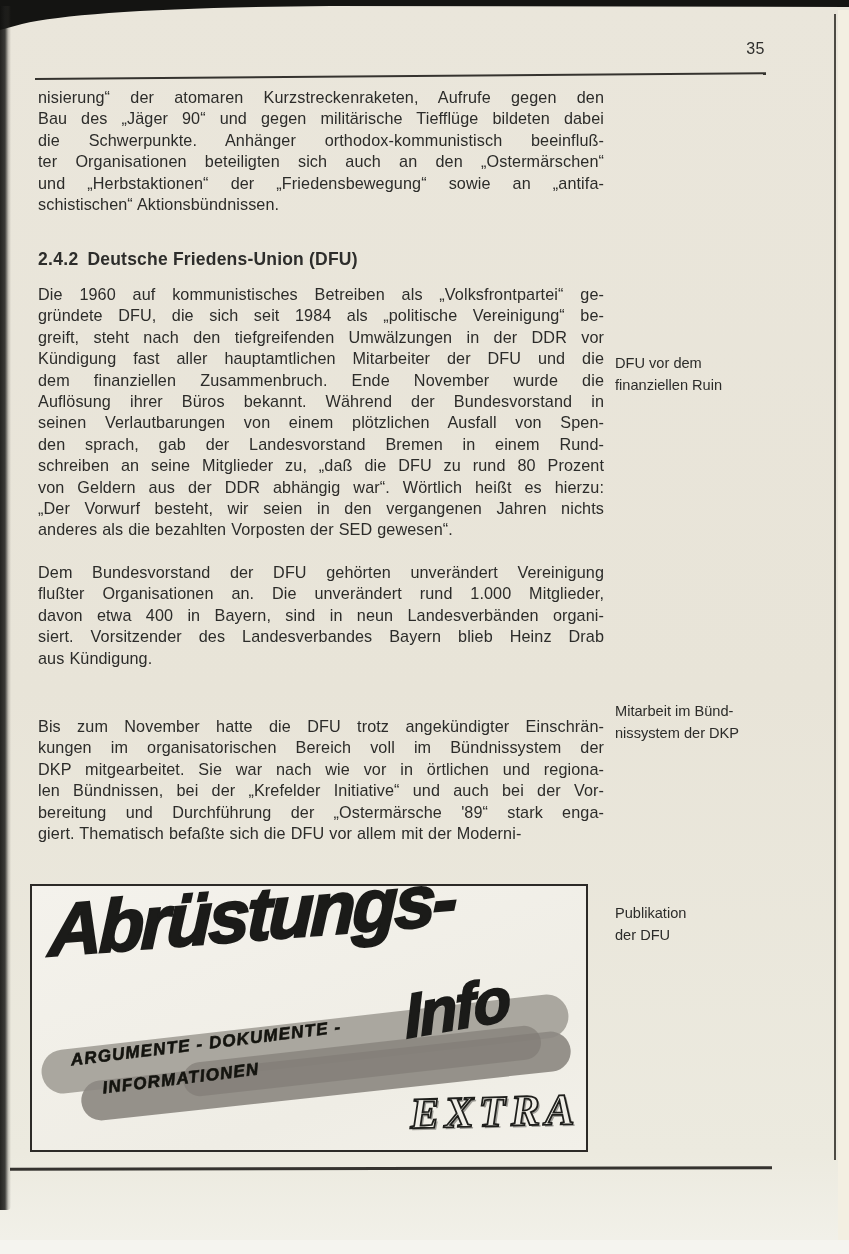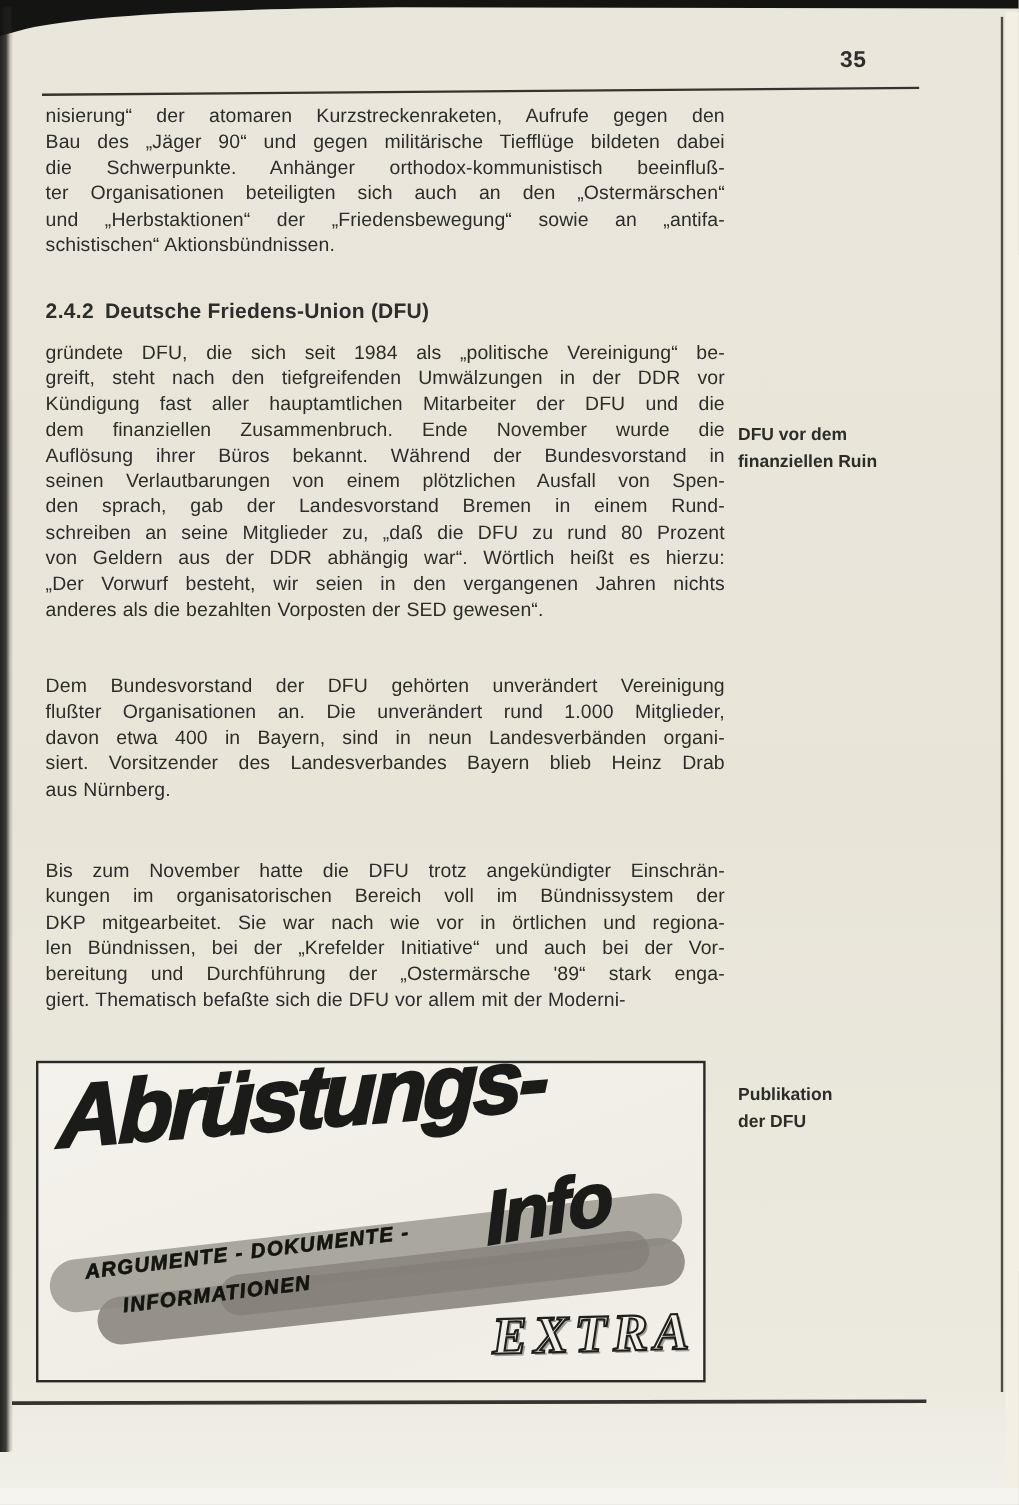--- a/index.html
+++ b/index.html
@@ -13,29 +13,29 @@
   .top-edge{position:absolute;top:0;left:0;width:849px;height:30px;pointer-events:none;}
   .left-edge{position:absolute;top:6px;left:0;width:11px;height:1204px;
     background:linear-gradient(90deg,rgba(18,18,16,.92) 0%,rgba(30,30,28,.85) 45%,rgba(60,58,52,.25) 75%,rgba(60,58,52,0) 100%);
     border-radius:0 0 4px 0;}
   .right-strip{position:absolute;top:10px;left:838px;width:11px;height:1230px;background:#f3efe2;}
   .right-edge-line{position:absolute;top:14px;left:834px;width:2px;height:1146px;background:#4d4b44;}
   
   .rule{position:absolute;background:#35332f;height:2px;}
   .rule-top{left:35px;top:78px;width:731px;transform:rotate(-0.45deg);transform-origin:left center;}
   .rule-bottom{left:10px;top:1167px;width:762px;height:3px;transform:rotate(-0.12deg);}
-  .page-number{position:absolute;left:700px;top:40px;width:65px;text-align:left;font-size:19px;letter-spacing:.5px;color:#2f2f2d;font-weight:bold;}
+  .page-number{position:absolute;left:700px;top:40px;width:65px;text-align:right;font-size:16px;letter-spacing:.5px;color:#2f2f2d;}
   .para{position:absolute;left:38px;width:566px;}
   .line{font-size:16.2px;line-height:21.4px;text-align:justify;text-align-last:justify;letter-spacing:.1px;word-spacing:.4px;color:#2c2c2a;}
   .line.last{text-align-last:left;}
   .heading{position:absolute;left:38px;top:249px;font-size:17.5px;}
   .heading .hnum{font-weight:bold;margin-right:9px;letter-spacing:.3px;}
   .heading .htitle{font-weight:bold;letter-spacing:.2px;text-align:center;}
   
-  .note{position:absolute;left:615px;width:215px;font-size:14.6px;line-height:22px;color:#2c2c2a;font-weight:bold;}
+  .note{position:absolute;left:615px;width:215px;font-size:14.6px;line-height:22px;color:#2c2c2a;}
   
   .pub-box{position:absolute;left:30px;top:884px;width:554px;height:264px;border:2.5px solid #2c2a27;
     background:linear-gradient(160deg,#f4f2ec 0%,#efede5 70%,#f2f0e9 100%);overflow:hidden;}
   .brush{position:absolute;border-radius:24px;}
   .brush.b1{left:8px;top:136px;width:530px;height:44px;background:#a29e97;transform:rotate(-6.5deg);opacity:.9;}
   .brush.b2{left:48px;top:170px;width:492px;height:40px;background:#8d8982;transform:rotate(-6.2deg);opacity:.92;}
   .brush.b3{left:150px;top:158px;width:360px;height:34px;background:#7f7b74;transform:rotate(-6.4deg);opacity:.65;}
   .pub-title1{position:absolute;left:18px;top:2px;font-size:74px;font-weight:bold;font-style:italic;
     letter-spacing:-3px;color:#1b1b19;-webkit-text-stroke:2.2px #1b1b19;
     transform:rotate(-4.5deg) skewX(-6deg);transform-origin:left top;white-space:nowrap;}
@@ -74,51 +74,56 @@
       <div class="line">ter Organisationen beteiligten sich auch an den „Ostermärschen“</div>
       <div class="line">und „Herbstaktionen“ der „Friedensbewegung“ sowie an „antifa-</div>
       <div class="line last">schistischen“ Aktionsbündnissen.</div>
     </div>
 
   <div class="heading">
     <span class="hnum">2.4.2</span><span class="htitle">Deutsche Friedens-Union (DFU)</span>
   </div>
 
   <div class="para" style="top:284px">
+      <div class="line">Die 1960 auf kommunistisches Betreiben als „Volksfrontpartei“ ge-</div>
       <div class="line">gründete DFU, die sich seit 1984 als „politische Vereinigung“ be-</div>
       <div class="line">greift, steht nach den tiefgreifenden Umwälzungen in der DDR vor</div>
       <div class="line">Kündigung fast aller hauptamtlichen Mitarbeiter der DFU und die</div>
       <div class="line">dem finanziellen Zusammenbruch. Ende November wurde die</div>
       <div class="line">Auflösung ihrer Büros bekannt. Während der Bundesvorstand in</div>
       <div class="line">seinen Verlautbarungen von einem plötzlichen Ausfall von Spen-</div>
       <div class="line">den sprach, gab der Landesvorstand Bremen in einem Rund-</div>
       <div class="line">schreiben an seine Mitglieder zu, „daß die DFU zu rund 80 Prozent</div>
       <div class="line">von Geldern aus der DDR abhängig war“. Wörtlich heißt es hierzu:</div>
       <div class="line">„Der Vorwurf besteht, wir seien in den vergangenen Jahren nichts</div>
       <div class="line last">anderes als die bezahlten Vorposten der SED gewesen“.</div>
     </div>
   <div class="para" style="top:562px">
       <div class="line">Dem Bundesvorstand der DFU gehörten unverändert Vereinigung</div>
       <div class="line">flußter Organisationen an. Die unverändert rund 1.000 Mitglieder,</div>
       <div class="line">davon etwa 400 in Bayern, sind in neun Landesverbänden organi-</div>
       <div class="line">siert. Vorsitzender des Landesverbandes Bayern blieb Heinz Drab</div>
-      <div class="line last">aus Nürnberg.</div>
+      <div class="line last">aus Kündigung.</div>
     </div>
   <div class="para" style="top:716px">
       <div class="line">Bis zum November hatte die DFU trotz angekündigter Einschrän-</div>
       <div class="line">kungen im organisatorischen Bereich voll im Bündnissystem der</div>
       <div class="line">DKP mitgearbeitet. Sie war nach wie vor in örtlichen und regiona-</div>
       <div class="line">len Bündnissen, bei der „Krefelder Initiative“ und auch bei der Vor-</div>
       <div class="line">bereitung und Durchführung der „Ostermärsche '89“ stark enga-</div>
       <div class="line last">giert. Thematisch befaßte sich die DFU vor allem mit der Moderni-</div>
     </div>
 
   <div class="note" style="top:352px">
       <div>DFU vor dem</div>
       <div>finanziellen Ruin</div>
+    </div>
+  <div class="note" style="top:700px">
+      <div>Mitarbeit im Bünd-</div>
+      <div>nissystem der DKP</div>
     </div>
   <div class="note" style="top:902px">
       <div>Publikation</div>
       <div>der DFU</div>
     </div>
 
   <div class="pub-box">
     <div class="brush b1"></div>
     <div class="brush b2"></div>
     <div class="brush b3"></div>

